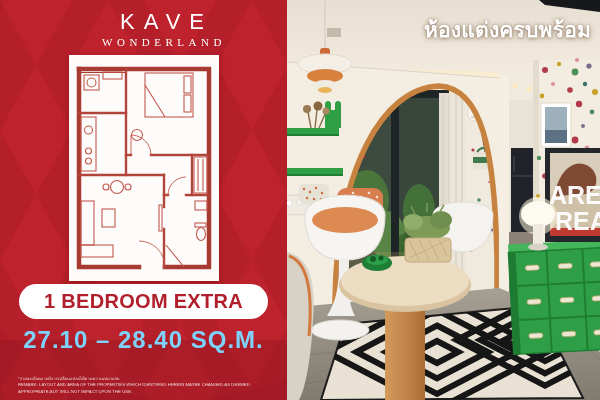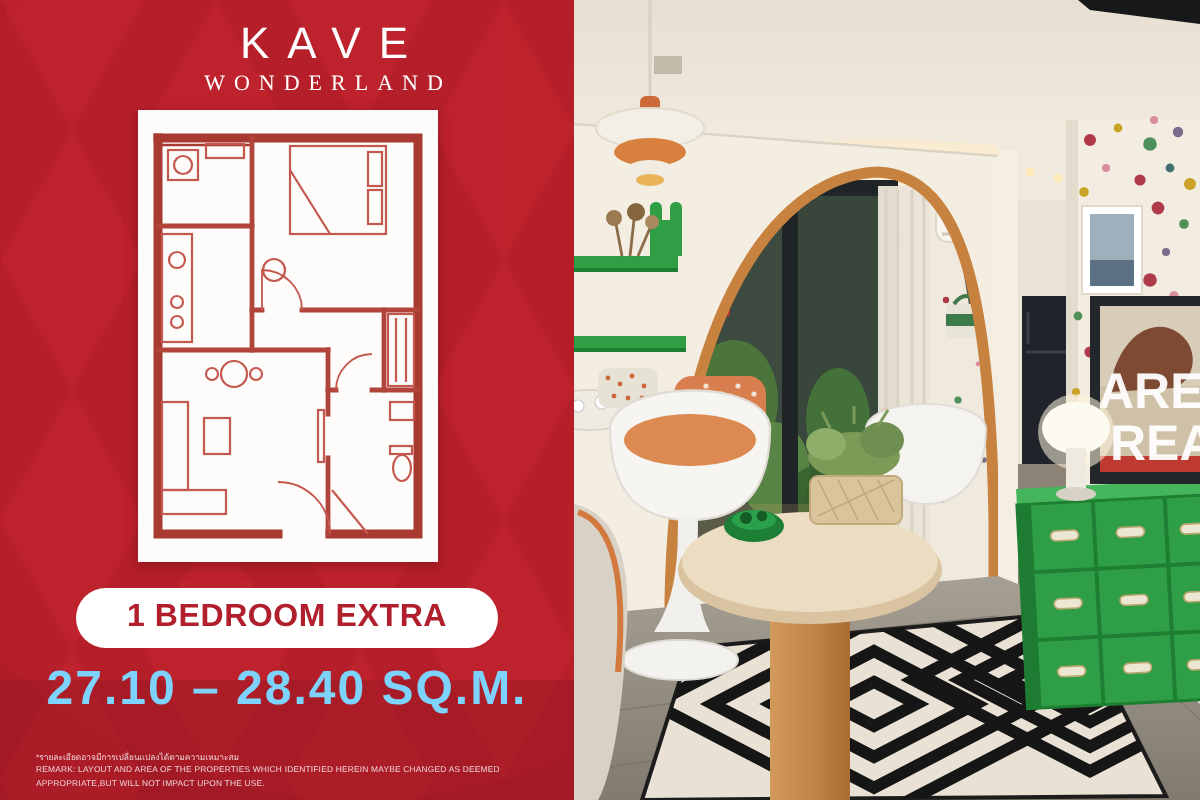--- a/index.html
+++ b/index.html
@@ -23,22 +23,22 @@
   .brand-wonderland{
     display:block;margin-top:4px;font-family:"Liberation Serif",serif;
     font-size:11px;letter-spacing:4.5px;padding-left:4px;color:#fff;
   }
   .plan-card{
     margin:7px auto 0;width:150px;height:226px;background:#fdfcfa;
     box-shadow:0 2px 6px rgba(80,0,5,.35);
   }
   .plan-card svg{display:block;width:150px;height:226px;}
   .type-pill{
-    display:inline-block;margin-top:13px;padding:6px 25px;background:#fff;
-    border-radius:20px;color:#b01f2b;font-size:16px;font-weight:800;
+    display:inline-block;margin-top:3px;padding:6px 25px;background:#fff;
+    border-radius:20px;color:#b01f2b;font-size:20px;font-weight:800;
     letter-spacing:.3px;white-space:nowrap;
   }
   .area-range{
     margin-top:7px;font-size:24px;font-weight:800;letter-spacing:1px;color:#7dd3fc;
   }
   .disclaimer{
     position:absolute;left:18px;right:6px;bottom:5px;text-align:left;
     color:rgba(255,255,255,.82);z-index:3;
   }
   .disclaimer .th{font-size:4.2px;line-height:1.5;}
@@ -427,15 +427,16 @@
         <path d="M38 0 V50" stroke="#d8d2c4" stroke-width="1.6" fill="none"></path>
         <rect x="33" y="48" width="10" height="8" rx="3" fill="#cc6a3a"></rect>
         <ellipse cx="38" cy="64" rx="27" ry="10" fill="#f4efe6" stroke="#e2dccd" stroke-width="1"></ellipse>
         <ellipse cx="38" cy="76" rx="18" ry="7" fill="#d8813f"></ellipse>
         <ellipse cx="38" cy="85" rx="12" ry="5" fill="#f1ece1"></ellipse>
         <ellipse cx="38" cy="90" rx="7" ry="3" fill="#e9b45a"></ellipse>
       </g>
     </svg>
 
     <div class="headline">
+      <div>ห้องแต่งครบพร้อม</div>
     </div>
   </div>
 </div>
 
 </body></html>

